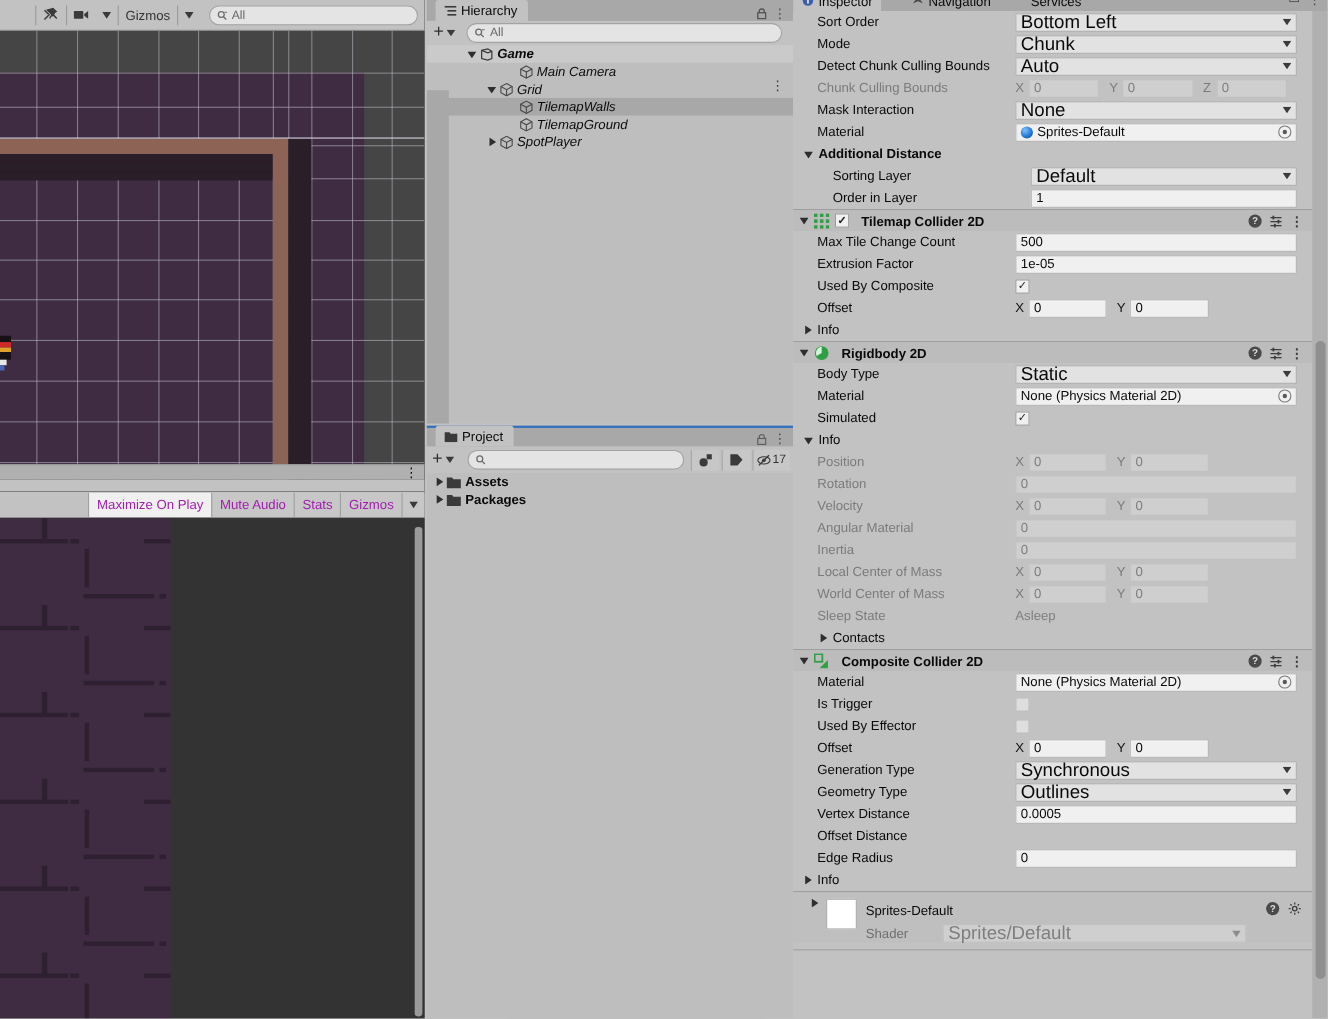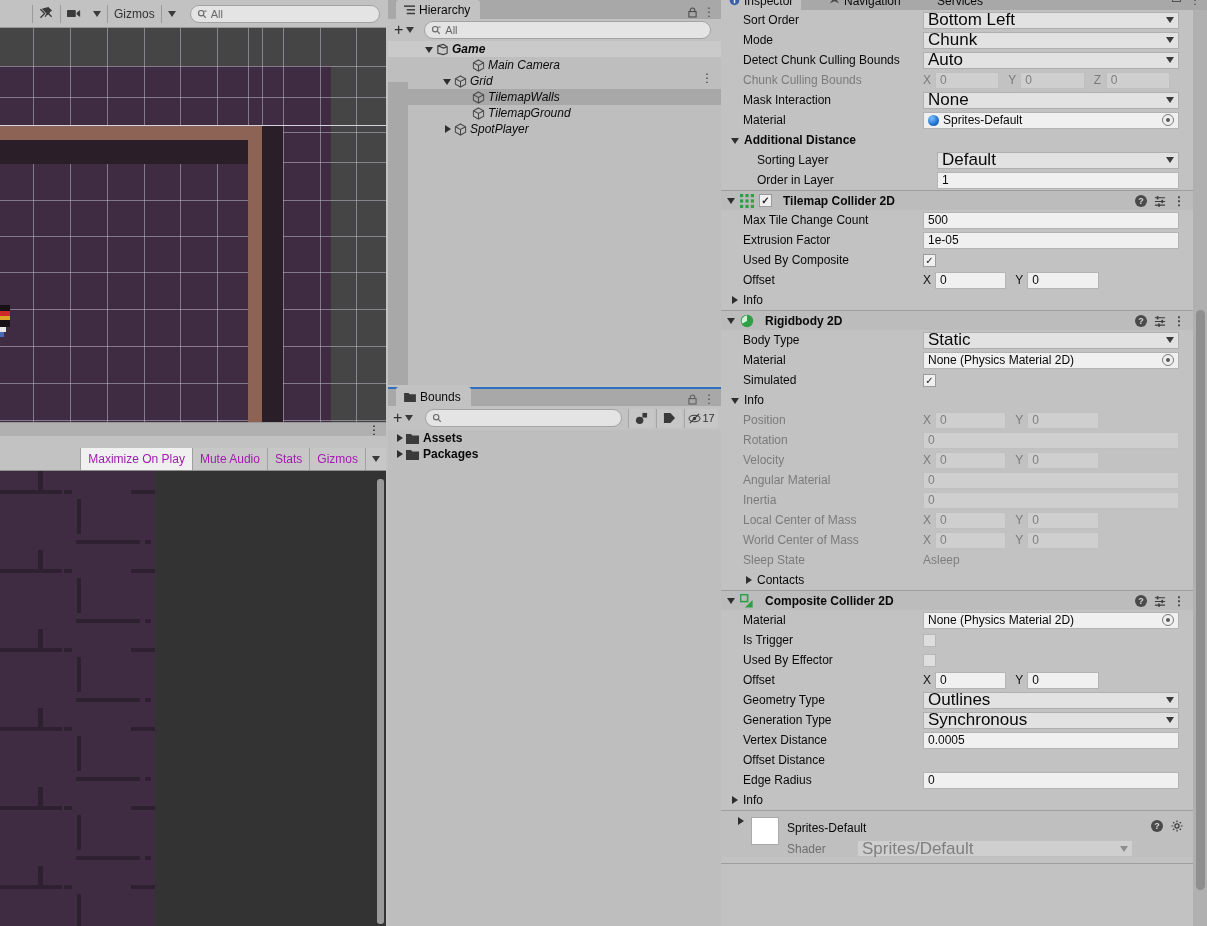--- a/index.html
+++ b/index.html
@@ -483,21 +483,21 @@
   </div>
 
   <div id="project" class="abs">
     <div id="proj-tabbar">
       <div class="panel-tab" style="margin-left:8px;">
         <span>
           <svg class="svgic" width="12" height="10" viewBox="0 0 13 11">
             <path d="M0 1h5l1.2 1.6H13V11H0z" fill="#3a3a3a"></path>
           </svg>
         </span>
-        <span>Bounds</span>
+        <span>Project</span>
       </div>
       <div class="tabbar-right">
         <span>
           <svg class="svgic" width="9" height="11" viewBox="0 0 10 12">
             <path d="M2.5 5V3.5a2.5 2.5 0 015 0V5" fill="none" stroke="#5e5e5e" stroke-width="1.2"></path>
             <rect x="1" y="5" width="8" height="6" fill="none" stroke="#5e5e5e" stroke-width="1.2"></rect>
           </svg>
         </span>
         <span class="vdots"></span>
       </div>
@@ -1066,37 +1066,37 @@
                 <span class="f">
                   <span class="field">
                     <span>0</span>
                   </span>
                 </span>
                 <span style="flex:1;"></span>
               </div>
             </div>
           </div>
           <div class="prop">
-            <span class="lbl">Geometry Type</span>
+            <span class="lbl">Generation Type</span>
             <div class="ctl">
               <div class="dropdown">
-                <span>Outlines</span>
+                <span>Synchronous</span>
                 <span class="arrow">
                   <svg class="svgic" width="8" height="6" viewBox="0 0 8 6">
                     <path d="M0 0h8L4 6z" fill="#3b3b3b"></path>
                   </svg>
                 </span>
               </div>
             </div>
           </div>
           <div class="prop">
-            <span class="lbl">Generation Type</span>
+            <span class="lbl">Geometry Type</span>
             <div class="ctl">
               <div class="dropdown">
-                <span>Synchronous</span>
+                <span>Outlines</span>
                 <span class="arrow">
                   <svg class="svgic" width="8" height="6" viewBox="0 0 8 6">
                     <path d="M0 0h8L4 6z" fill="#3b3b3b"></path>
                   </svg>
                 </span>
               </div>
             </div>
           </div>
           <div class="prop">
             <span class="lbl">Vertex Distance</span>

